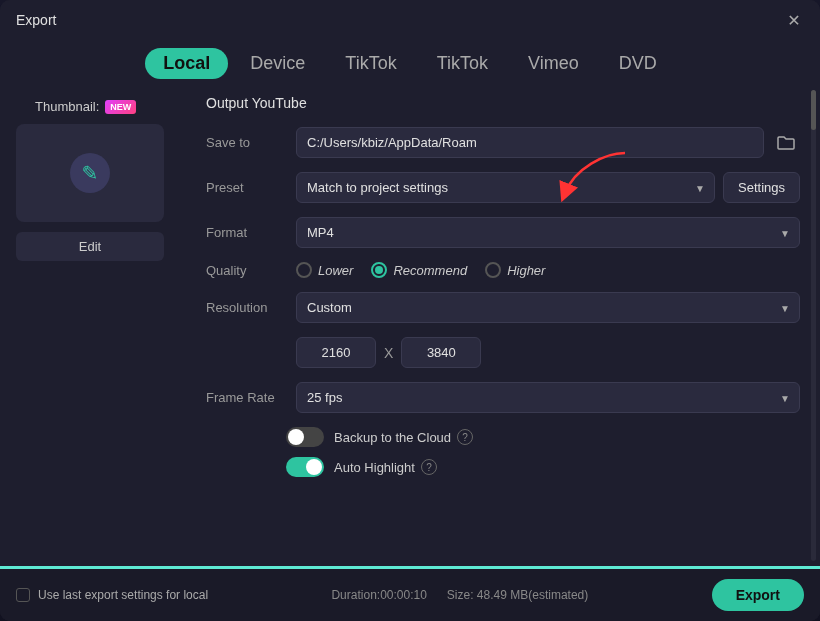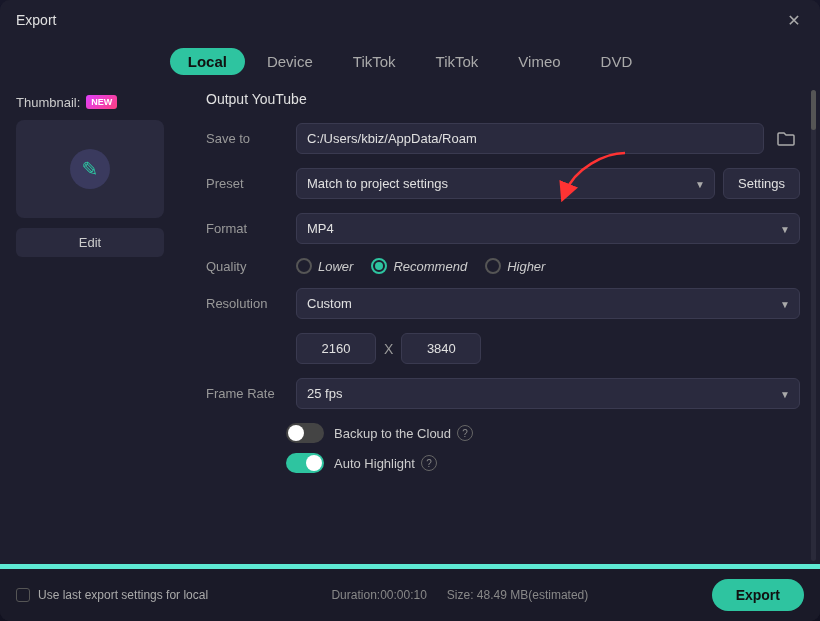--- a/index.html
+++ b/index.html
@@ -51,21 +51,21 @@
       display: flex;
       justify-content: center;
       align-items: center;
       padding: 8px 0 12px;
       gap: 4px;
       flex-shrink: 0;
     }
     .tab {
       padding: 5px 18px;
       border-radius: 20px;
-      font-size: 15px;
+      font-size: 18px;
       cursor: pointer;
       color: #aaa;
       background: transparent;
       border: none;
     }
     .tab.active {
       background: #2ec4a0;
       color: #111;
       font-weight: 600;
     }
@@ -79,25 +79,26 @@
     .left-panel {
       width: 170px;
       flex-shrink: 0;
       display: flex;
       flex-direction: column;
       align-items: flex-start;
       padding-top: 8px;
     }
     .thumbnail-label {
       display: flex;
-      align-items: flex-start;
+      align-items: flex-end;
       gap: 6px;
       margin-bottom: 10px;
       color: #ccc;
       font-size: 13px;
+      margin-left: 19px;
     }
     .new-badge {
       background: linear-gradient(135deg, #e040fb, #ff4081);
       color: #fff;
       font-size: 9px;
       font-weight: 700;
       padding: 2px 5px;
       border-radius: 3px;
     }
     .thumbnail-box {
@@ -357,21 +358,21 @@
       margin-left: 6px;
       cursor: pointer;
       flex-shrink: 0;
     }
     .footer {
       display: flex;
       align-items: center;
       justify-content: space-between;
       padding: 10px 16px;
       background: #1a1a28;
-      border-top: 5px solid #5eead4;
+      border-top: 3px solid #5eead4;
       flex-shrink: 0;
     }
     .checkbox-row {
       display: flex;
       align-items: center;
       gap: 8px;
       cursor: pointer;
     }
     .checkbox {
       width: 14px;

